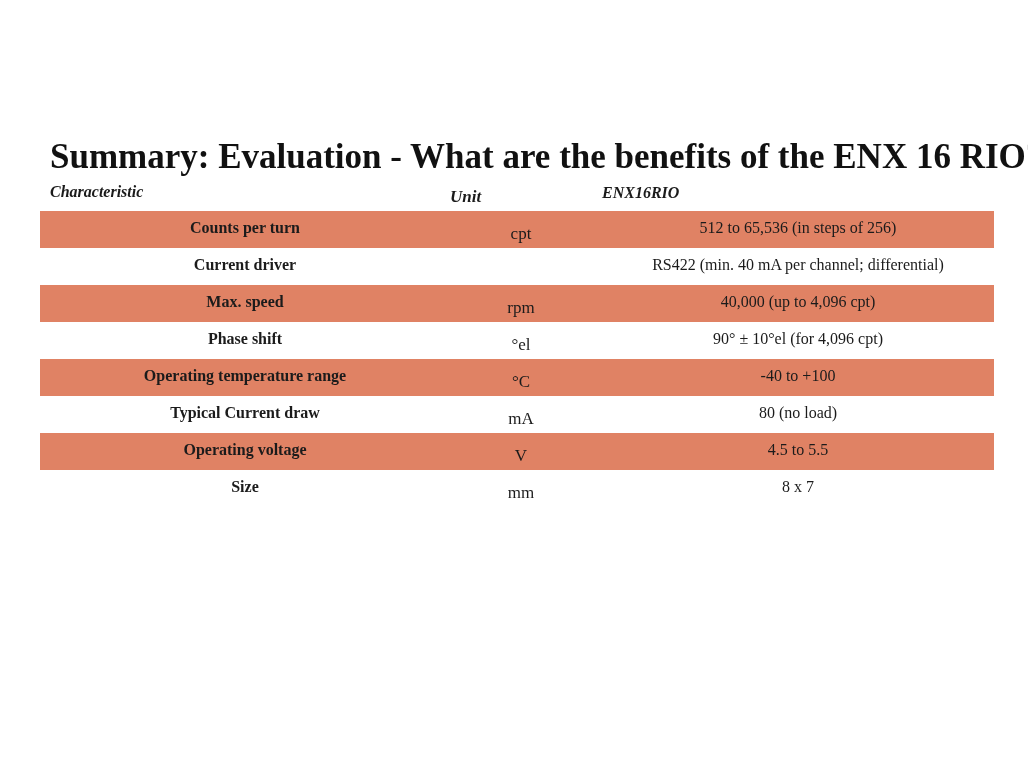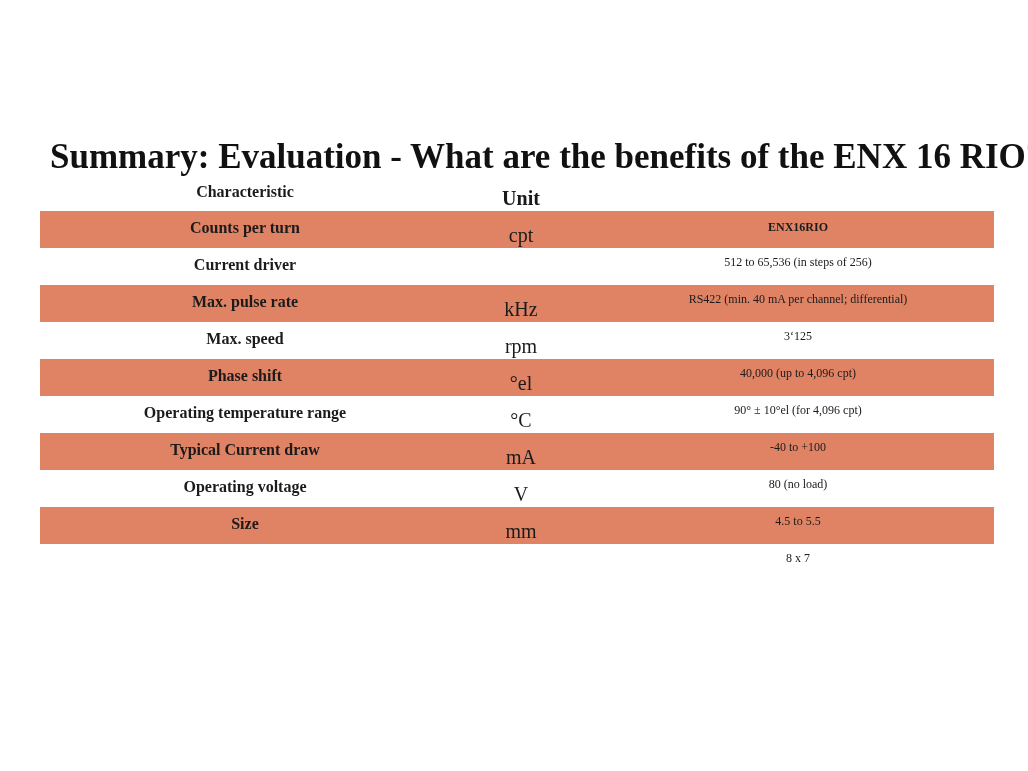--- a/index.html
+++ b/index.html
@@ -27,23 +27,23 @@
   .spec-table {
     position: absolute;
     left: 40px;
     top: 177px;
     width: 954px;
   }
   .thead {
     display: grid;
     grid-template-columns: 400px 152px 402px;
     height: 34px;
+    font-style: italic;
     font-weight: bold;
     font-size: 17px;
-    text-align: center;
   }
   .thead .cell-characteristic { padding: 6px 0 0 10px; }
   .thead .cell-unit           { padding: 10px 0 0 10px; }
   .thead .cell-value          { padding: 7px 0 0 10px; }
   .tbody .row {
     display: grid;
     grid-template-columns: 400px 152px 402px;
     height: 37px;
     box-sizing: border-box;
     text-align: center;
@@ -51,29 +51,28 @@
   .tbody .row:nth-child(odd) {
     background: #E08264;
   }
   .cell-characteristic {
     font-weight: bold;
     font-size: 16px;
     padding: 8px 0 0 10px;
     white-space: nowrap;
   }
   .cell-unit {
-    font-size: 20px;
+    font-size: 17px;
     padding: 13px 0 0 10px;
     white-space: nowrap;
   }
   .cell-value {
-    font-size: 12px;
+    font-size: 16px;
     padding: 8px 0 0 10px;
     white-space: nowrap;
-    margin-top: 36px;
   }
 </style>
 </head>
 <body>
 
 <h1 class="slide-title">Summary: Evaluation - What are the benefits of the ENX 16 RIO?</h1>
 
 <div class="spec-table">
   <div class="thead">
     <div class="cell-characteristic">Characteristic</div>
@@ -84,25 +83,20 @@
   <div class="tbody">
     <div class="row">
       <div class="cell-characteristic">Counts per turn</div>
       <div class="cell-unit">cpt</div>
       <div class="cell-value">512 to 65,536 (in steps of 256)</div>
     </div>
     <div class="row">
       <div class="cell-characteristic">Current driver</div>
       <div class="cell-unit"></div>
       <div class="cell-value">RS422 (min. 40 mA per channel; differential)</div>
-    </div>
-    <div class="row">
-      <div class="cell-characteristic">Max. pulse rate</div>
-      <div class="cell-unit">kHz</div>
-      <div class="cell-value">3‘125</div>
     </div>
     <div class="row">
       <div class="cell-characteristic">Max. speed</div>
       <div class="cell-unit">rpm</div>
       <div class="cell-value">40,000 (up to 4,096 cpt)</div>
     </div>
     <div class="row">
       <div class="cell-characteristic">Phase shift</div>
       <div class="cell-unit">°el</div>
       <div class="cell-value">90° ± 10°el (for 4,096 cpt)</div>

